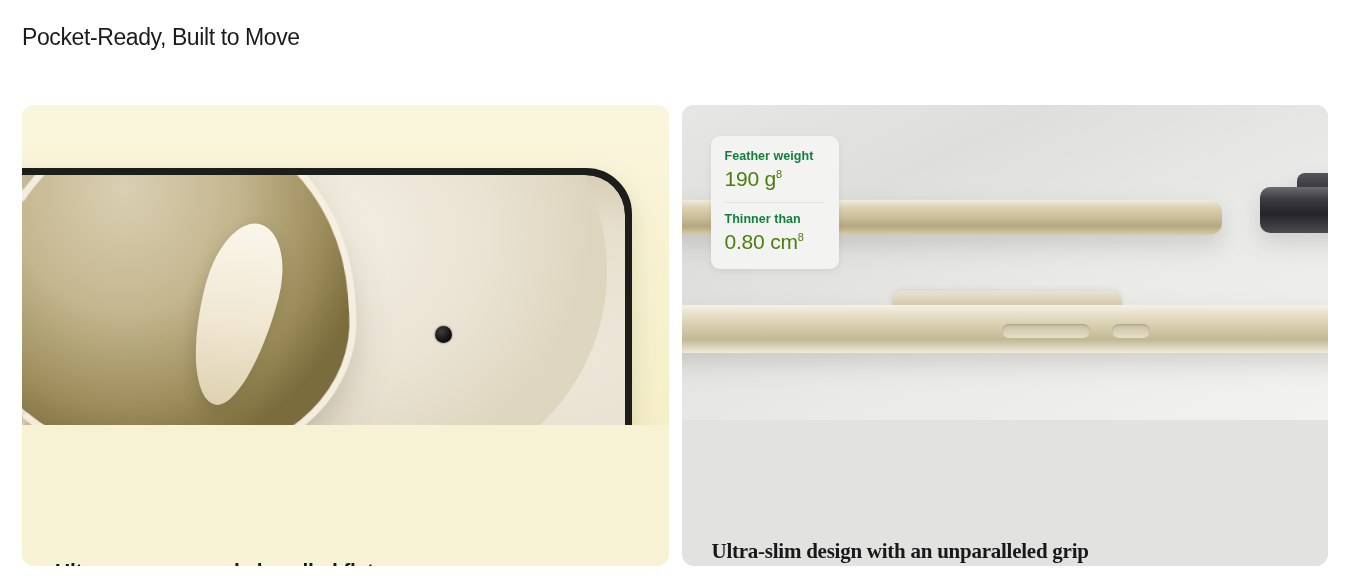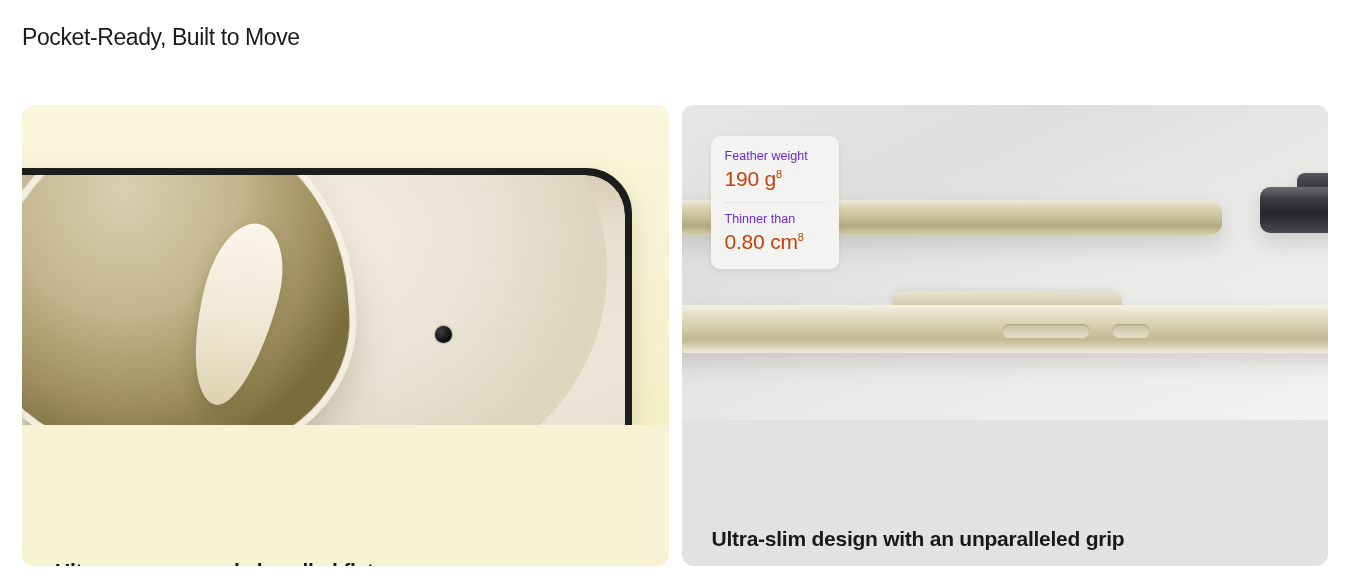--- a/index.html
+++ b/index.html
@@ -216,48 +216,49 @@
     left: 29px;
     top: 31px;
     width: 128px;
     padding: 12px 14px 13px 14px;
     background: #f3f3f1;
     border-radius: 9px;
     box-shadow: 0 2px 6px rgba(0,0,0,0.07);
   }
   .spec-label {
     font-size: 12.5px;
-    color: #6d28d9;
+    color: #15803d;
     line-height: 17px;
     letter-spacing: 0.05px;
+    font-weight: bold;
   }
   .spec-value {
     font-size: 21px;
     font-weight: 500;
-    color: #c2410c;
+    color: #4d7c0f;
     line-height: 28px;
     letter-spacing: -0.2px;
     white-space: nowrap;
   }
   .spec-value sup {
     font-size: 11px;
     font-weight: 500;
     vertical-align: super;
     line-height: 0;
   }
   .spec-divider {
     height: 1px;
     background: #e2e2df;
     margin: 9px 0 8px 0;
   }
 
   
   .caption { position: absolute; left: 0; right: 0; }
   .caption-left  { top: 452px; padding: 0 33px 0 33px; }
-  .caption-right { top: 420px; padding: 0 30px 0 30px; }
+  .caption-right { top: 432px; padding: 0 30px 0 30px; font-family: Liberation Serif, serif; }
 
   .caption-title {
     font-size: 21px;
     font-weight: 600;
     color: #191919;
     letter-spacing: -0.25px;
     line-height: 28px;
   }
   .caption-left .caption-title { font-weight: 700; }
 </style>

